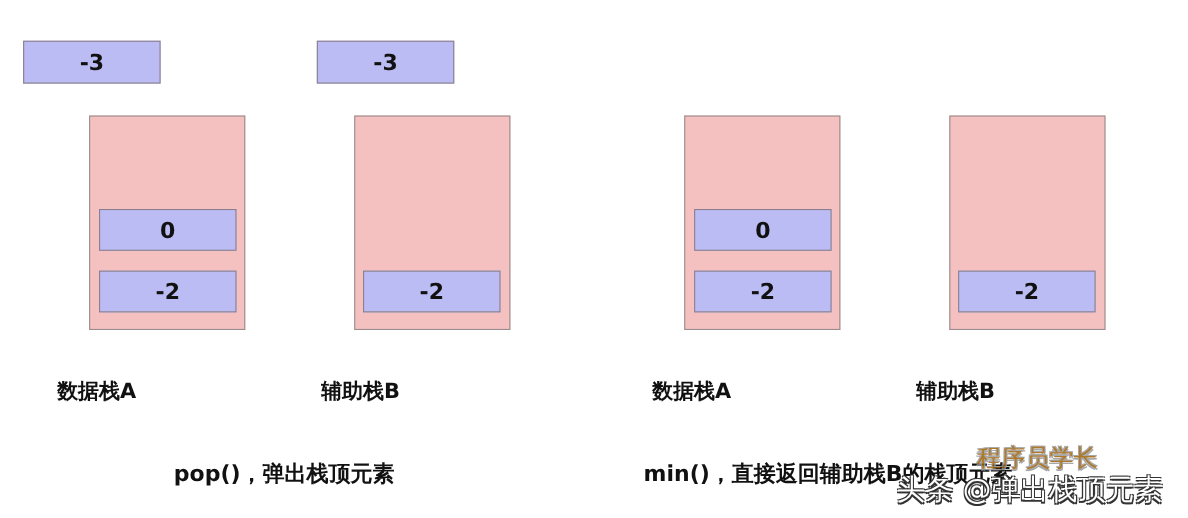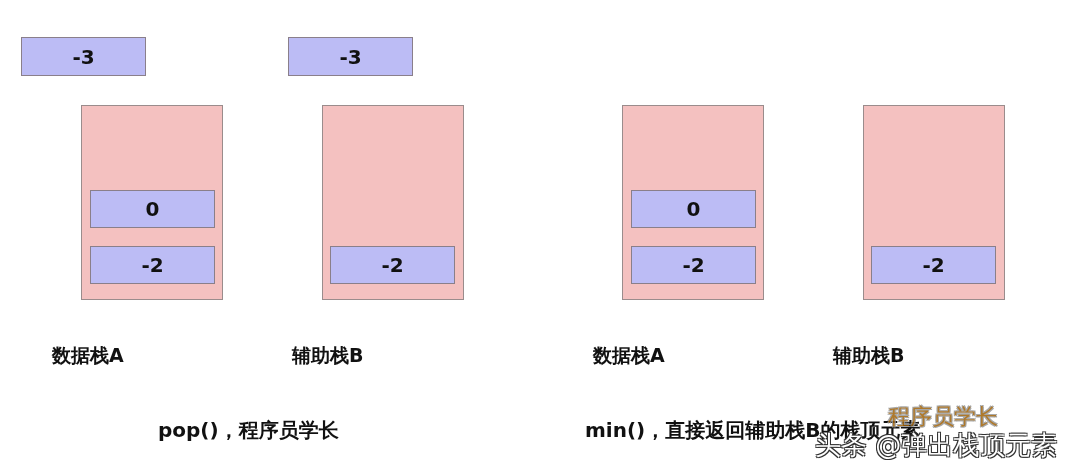--- a/index.html
+++ b/index.html
@@ -23,21 +23,21 @@
 
 <div class="stack" style="left:81px;top:105px;width:142px;height:195px;"></div>
 <div class="cell" style="left:90px;top:190px;width:125px;height:38px;">0</div>
 <div class="cell" style="left:90px;top:246px;width:125px;height:38px;">-2</div>
 
 <div class="stack" style="left:322px;top:105px;width:142px;height:195px;"></div>
 <div class="cell" style="left:330px;top:246px;width:125px;height:38px;">-2</div>
 
 <div class="label" style="left:52px;top:343px;">数据栈A</div>
 <div class="label" style="left:292px;top:343px;">辅助栈B</div>
-<div class="caption" style="left:158px;top:417px;">pop()，程序员学长</div>
+<div class="caption" style="left:158px;top:417px;">pop()，弹出栈顶元素</div>
 
 <div class="stack" style="left:622px;top:105px;width:142px;height:195px;"></div>
 <div class="cell" style="left:631px;top:190px;width:125px;height:38px;">0</div>
 <div class="cell" style="left:631px;top:246px;width:125px;height:38px;">-2</div>
 
 <div class="stack" style="left:863px;top:105px;width:142px;height:195px;"></div>
 <div class="cell" style="left:871px;top:246px;width:125px;height:38px;">-2</div>
 
 <div class="label" style="left:593px;top:343px;">数据栈A</div>
 <div class="label" style="left:833px;top:343px;">辅助栈B</div>

